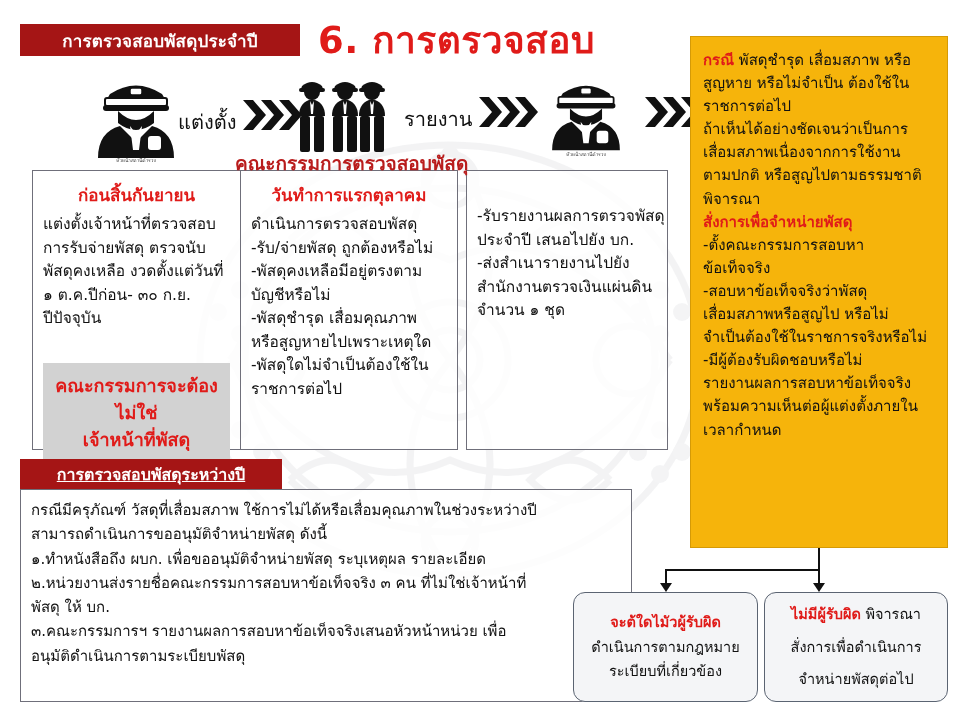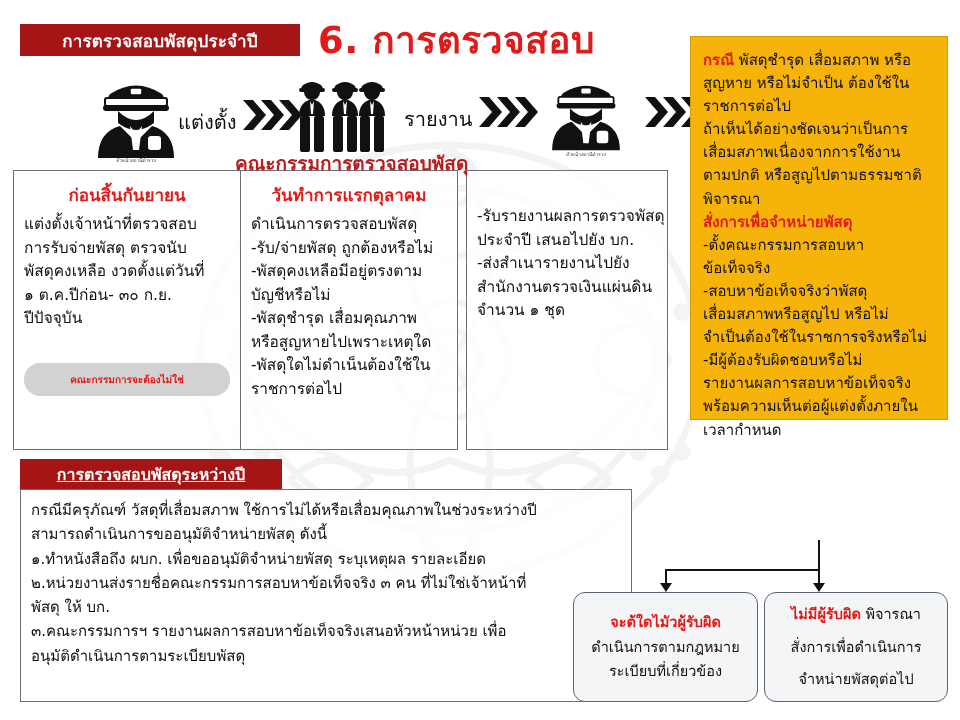--- a/index.html
+++ b/index.html
@@ -71,29 +71,28 @@
     color:#e01b19;font-weight:bold;font-size:17px;text-align:center;
     margin:2px 0 5px 0;
   }
   .col-body{
     font-size:15.5px;color:#111;line-height:1.52;
   }
   .col-body .ln{white-space:nowrap;}
   .gray-note{
     position:absolute;left:10px;right:10px;
     background:#d2d2d2;
-    color:#e01b19;font-weight:bold;font-size:10px;
+    color:#e01b19;font-weight:bold;font-size:18px;
     text-align:center;line-height:1.5;
     padding:9px 4px;
-    border-radius:16px;
   }
 
   
   .yellow{
-    position:absolute;left:690px;top:36px;width:258px;height:384px;
+    position:absolute;left:690px;top:36px;width:258px;height:512px;
     background:#f6b40b;
     border:1px solid #d59a06;
     box-sizing:border-box;
     padding:12px 10px 10px 12px;
     z-index:3;
   }
   .yellow .ln{font-size:15px;color:#111;line-height:1.54;white-space:nowrap;}
   .yellow .kw{color:#e01b19;font-weight:bold;}
   .yellow .hl{color:#e01b19;font-weight:bold;font-size:15px;line-height:1.54;}
 
@@ -284,44 +283,45 @@
       <svg width="62" height="34" viewBox="0 0 62 34" xmlns="http://www.w3.org/2000/svg">
         <g fill="#111">
           <path d="M0 2 l10 0 l13 15 l-13 15 l-10 0 l13 -15z"></path>
           <path d="M18 2 l10 0 l13 15 l-13 15 l-10 0 l13 -15z"></path>
           <path d="M36 2 l10 0 l13 15 l-13 15 l-10 0 l13 -15z"></path>
         </g>
       </svg>
     </div>
   </div>
 
-  <div class="col-box" id="col1" style="left:13px;top:170px;width:228px;height:280px;">
+  <div class="col-box" id="col1" style="left:32px;top:170px;width:209px;height:280px;">
     <div class="col-head">ก่อนสิ้นกันยายน</div>
     <div class="col-body">
       <div class="ln">แต่งตั้งเจ้าหน้าที่ตรวจสอบ</div>
       <div class="ln">การรับจ่ายพัสดุ ตรวจนับ</div>
       <div class="ln">พัสดุคงเหลือ งวดตั้งแต่วันที่</div>
       <div class="ln">๑ ต.ค.ปีก่อน- ๓๐ ก.ย.</div>
       <div class="ln">ปีปัจจุบัน</div>
     </div>
     <div class="gray-note" style="top:192px;">
       <div>คณะกรรมการจะต้องไม่ใช่</div>
+      <div>เจ้าหน้าที่พัสดุ</div>
     </div>
   </div>
 
   <div class="col-box" id="col2" style="left:240px;top:170px;width:218px;height:280px;">
     <div class="col-head">วันทำการแรกตุลาคม</div>
     <div class="col-body">
       <div class="ln">ดำเนินการตรวจสอบพัสดุ</div>
       <div class="ln">-รับ/จ่ายพัสดุ ถูกต้องหรือไม่</div>
       <div class="ln">-พัสดุคงเหลือมีอยู่ตรงตาม</div>
       <div class="ln">บัญชีหรือไม่</div>
       <div class="ln">-พัสดุชำรุด เสื่อมคุณภาพ</div>
       <div class="ln">หรือสูญหายไปเพราะเหตุใด</div>
-      <div class="ln">-พัสดุใดไม่ดำเน็นต้องใช้ใน</div>
+      <div class="ln">-พัสดุใดไม่จำเป็นต้องใช้ใน</div>
       <div class="ln">ราชการต่อไป</div>
     </div>
   </div>
 
   <div class="col-box" id="col3" style="left:466px;top:170px;width:202px;height:280px;padding-top:34px;">
     <div class="col-body">
       <div class="ln">-รับรายงานผลการตรวจพัสดุ</div>
       <div class="ln">ประจำปี เสนอไปยัง บก.</div>
       <div class="ln">-ส่งสำเนารายงานไปยัง</div>
       <div class="ln">สำนักงานตรวจเงินแผ่นดิน</div>

